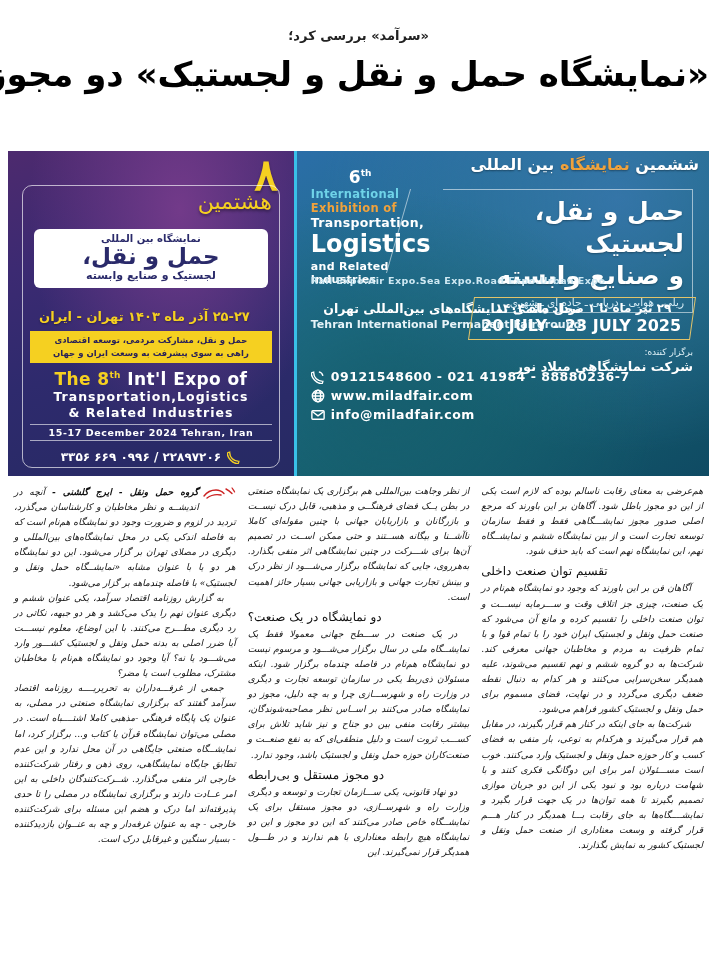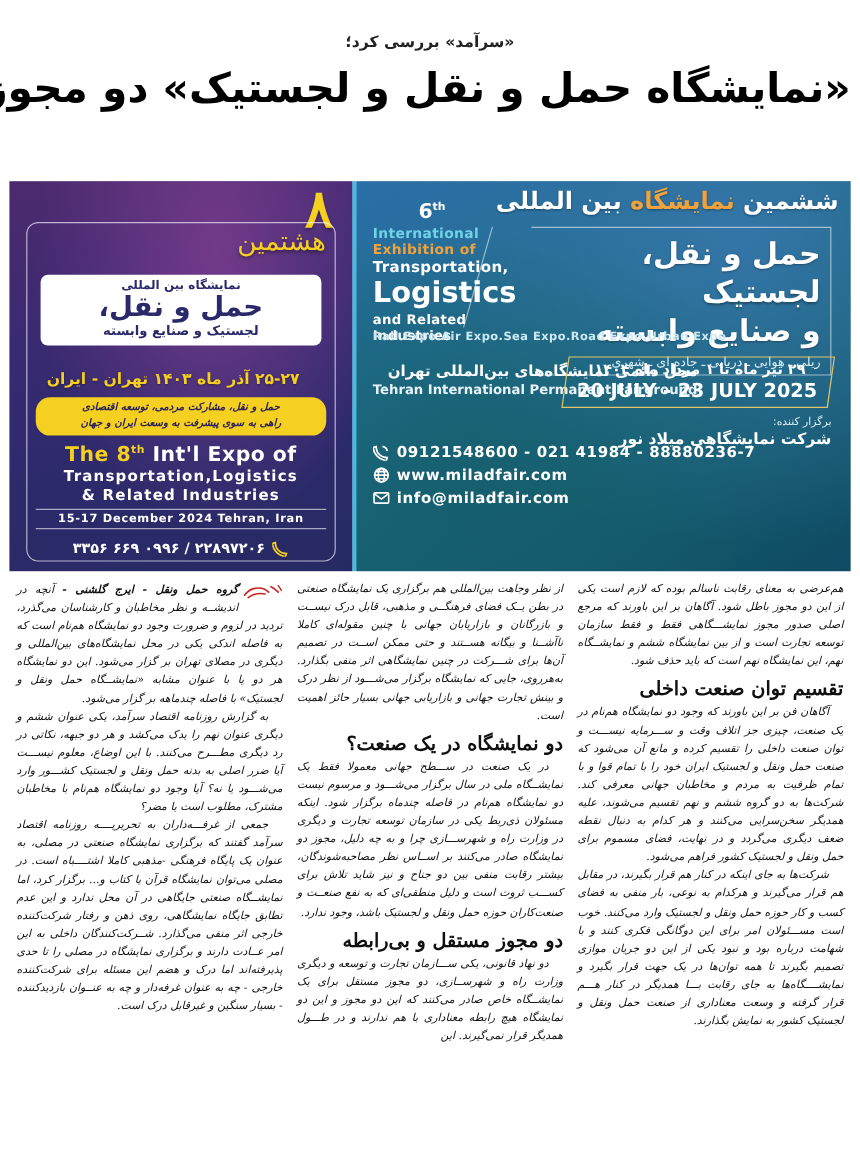--- a/index.html
+++ b/index.html
@@ -63,21 +63,21 @@
     background:
       radial-gradient(ellipse at 60% 18%, rgba(120,60,140,.9) 0%, rgba(60,40,110,0) 62%),
       linear-gradient(165deg,#4d2a6e 0%,#3c2a72 30%,#2e2a6d 60%,#262a63 100%);
     overflow:hidden;
     color:#fff;
     box-sizing:border-box;
     border-right:3px solid #39c0e8;
   }
   .pl-fa-head{
     position:absolute;top:4px;right:10px;
-    direction:rtl;font-size:20px;font-weight:800;
+    direction:rtl;font-size:16px;font-weight:800;
     text-shadow:0 1px 2px rgba(0,0,0,.35);
     white-space:nowrap;
   }
   .pl-fa-head .w1{color:#ffffff;}
   .pl-fa-head .w2{color:#f0a23c;}
   .pl-fa-head .w3{color:#ffffff;}
 
   .pl-sixth{position:absolute;top:16px;left:52px;font-size:17px;font-weight:900;color:#fff;}
   .pl-sixth sup{font-size:9px;}
   .pl-en{
@@ -169,26 +169,25 @@
   .pr-white .l3{font-size:11px;font-weight:800;color:#2a2a6a;letter-spacing:.5px;}
   .pr-date{
     position:absolute;left:13px;right:26px;top:158px;
     text-align:center;direction:rtl;
     font-size:13px;font-weight:900;color:#f5d021;
     text-shadow:0 1px 2px rgba(0,0,0,.35);
   }
   .pr-slogan{
     position:absolute;left:22px;right:22px;top:180px;
     background:#f5d021;color:#2a2258;
-    border-radius:12px;
+    border-radius:0;
     padding:3px 8px;
     text-align:center;direction:rtl;
     font-size:8.5px;font-weight:800;line-height:1.5;
     box-sizing:border-box;
-    font-style:italic;
   }
   .pr-en{
     position:absolute;left:22px;right:22px;top:218px;
     text-align:center;direction:ltr;
   }
   .pr-en .e1{font-size:17px;font-weight:900;color:#fff;letter-spacing:.4px;}
   .pr-en .e1 .y{color:#f5d021;}
   .pr-en .e1 sup{font-size:9px;}
   .pr-en .e2{font-size:12.5px;font-weight:800;color:#fff;letter-spacing:1px;line-height:1.25;}
   .pr-en .e3{
@@ -225,23 +224,23 @@
     text-align:justify;
     color:#101010;
     overflow:hidden;
     position:relative;
   }
   .col + .col{border-left:0;}
   .col p{margin:0;text-indent:12px;font-style:italic;}
   .col p.noind{text-indent:0;}
   .col h3{
     margin:3px 0 1px 0;
-    font-size:16px;
-    font-weight:700;
-    text-align:right;
+    font-size:12px;
+    font-weight:400;
+    text-align:left;
     line-height:1.5;
   }
   .lede{font-weight:900;}
   .sig{
     float:right;
     width:34px;height:16px;
     margin:1px 0 0 3px;
     position:relative;
   }
   .sig svg{width:34px;height:16px;display:block;}

